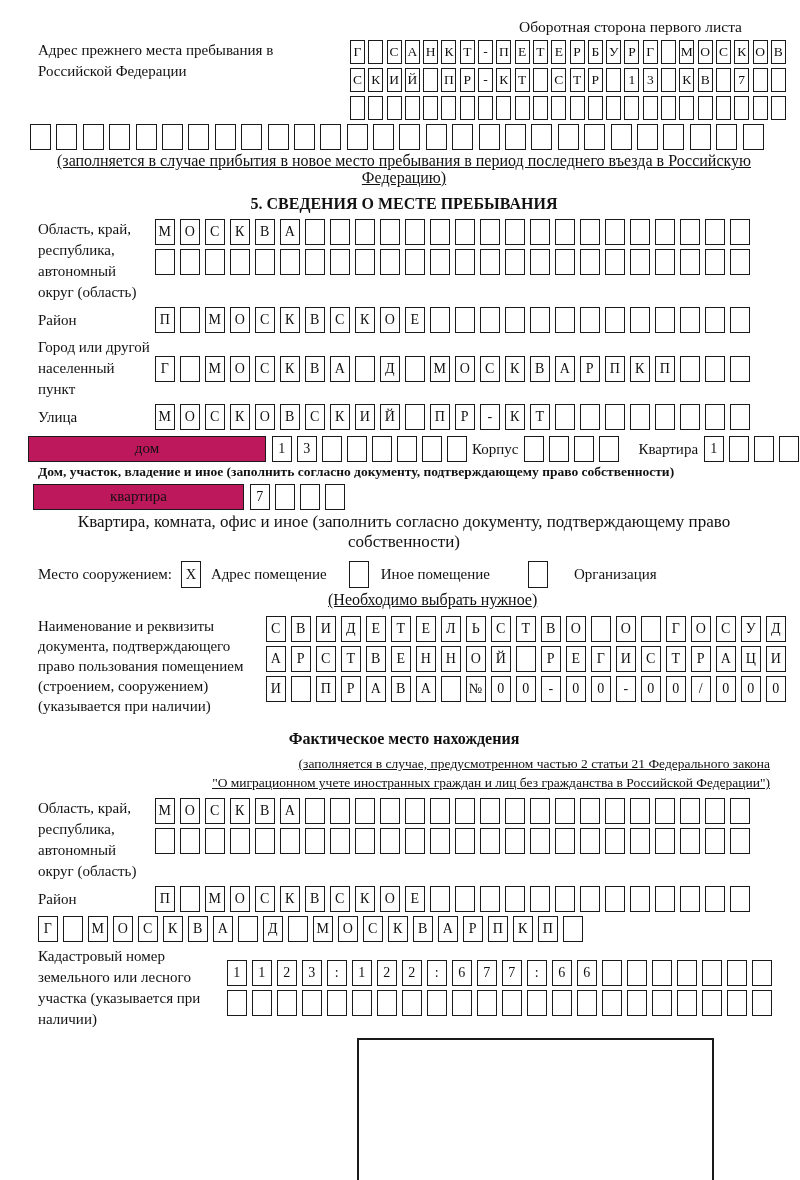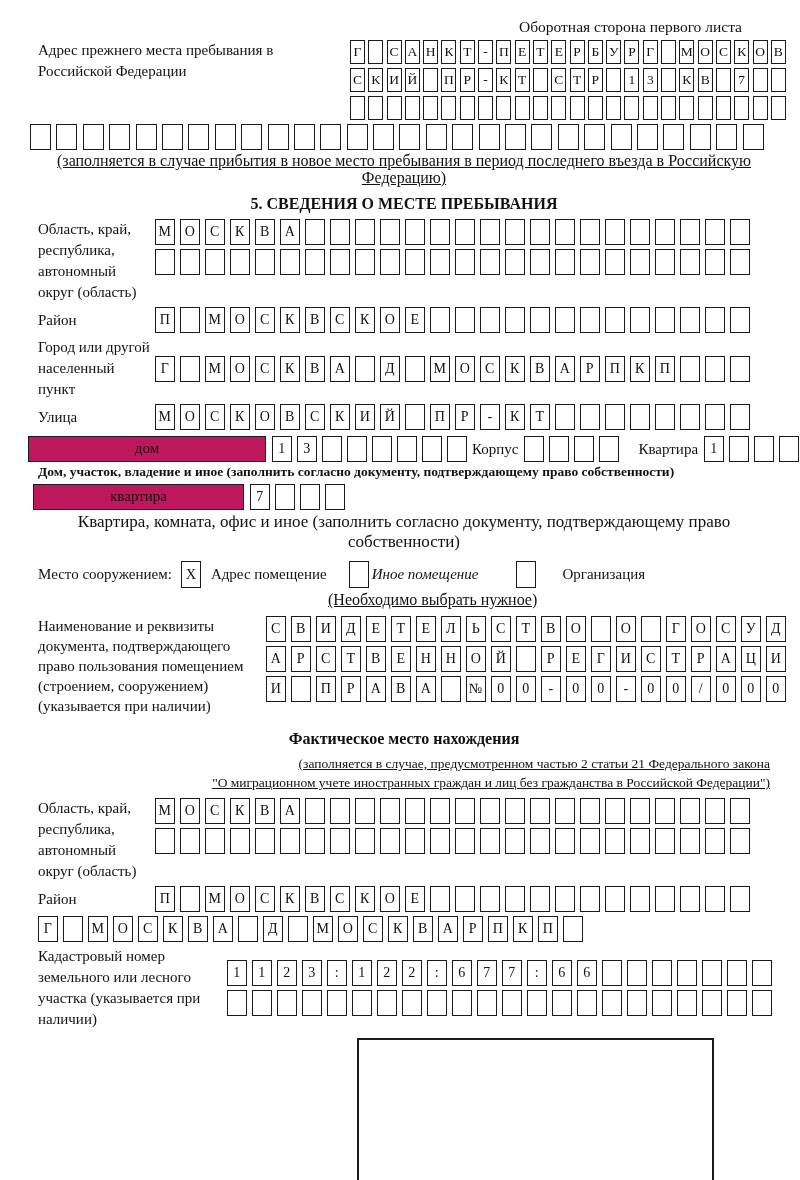--- a/index.html
+++ b/index.html
@@ -362,21 +362,21 @@
       <span class="cell"></span>
     </div>
 </div>
 <div class="mt2" style="font-size:17px;text-align:center;">Квартира, комната, офис и иное (заполнить согласно документу, подтверждающему право собственности)</div>
 
 <div class="stayrow">
   <span>Место сооружением:</span>
   <span class="stay-cell" style="margin-left:9px;">X</span>
   <span style="margin-left:10px;">Адрес помещение</span>
   <span class="stay-cell" style="margin-left:22px;"></span>
-  <span style="margin-left:3px;font-style:italic;">Иное помещение</span>
+  <span style="margin-left:12px;">Иное помещение</span>
   <span class="stay-cell" style="margin-left:38px;"></span>
   <span style="margin-left:26px;">Организация</span>
 </div>
 <div class="note" style="text-align:left;margin-left:290px;margin-top:3px;">(Необходимо выбрать нужное)</div>
 
 <div class="row mt8">
   <div class="lbl lbl-doc">Наименование и реквизиты документа, подтверждающего право пользования помещением (строением, сооружением) (указывается при наличии)</div>
   <div class="gridcol g-m">
     <div class="cells">
         <span class="cell">С</span>

